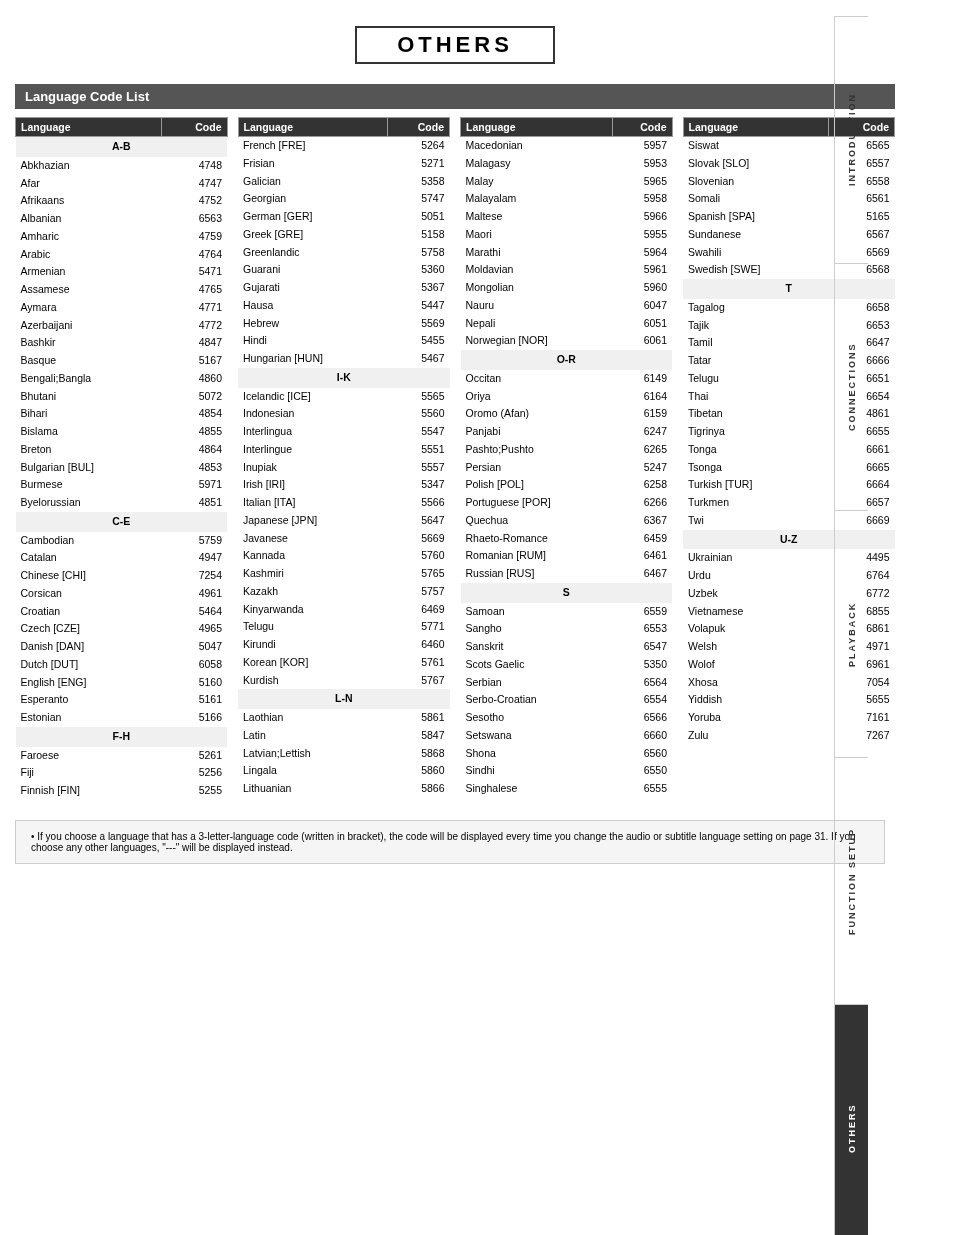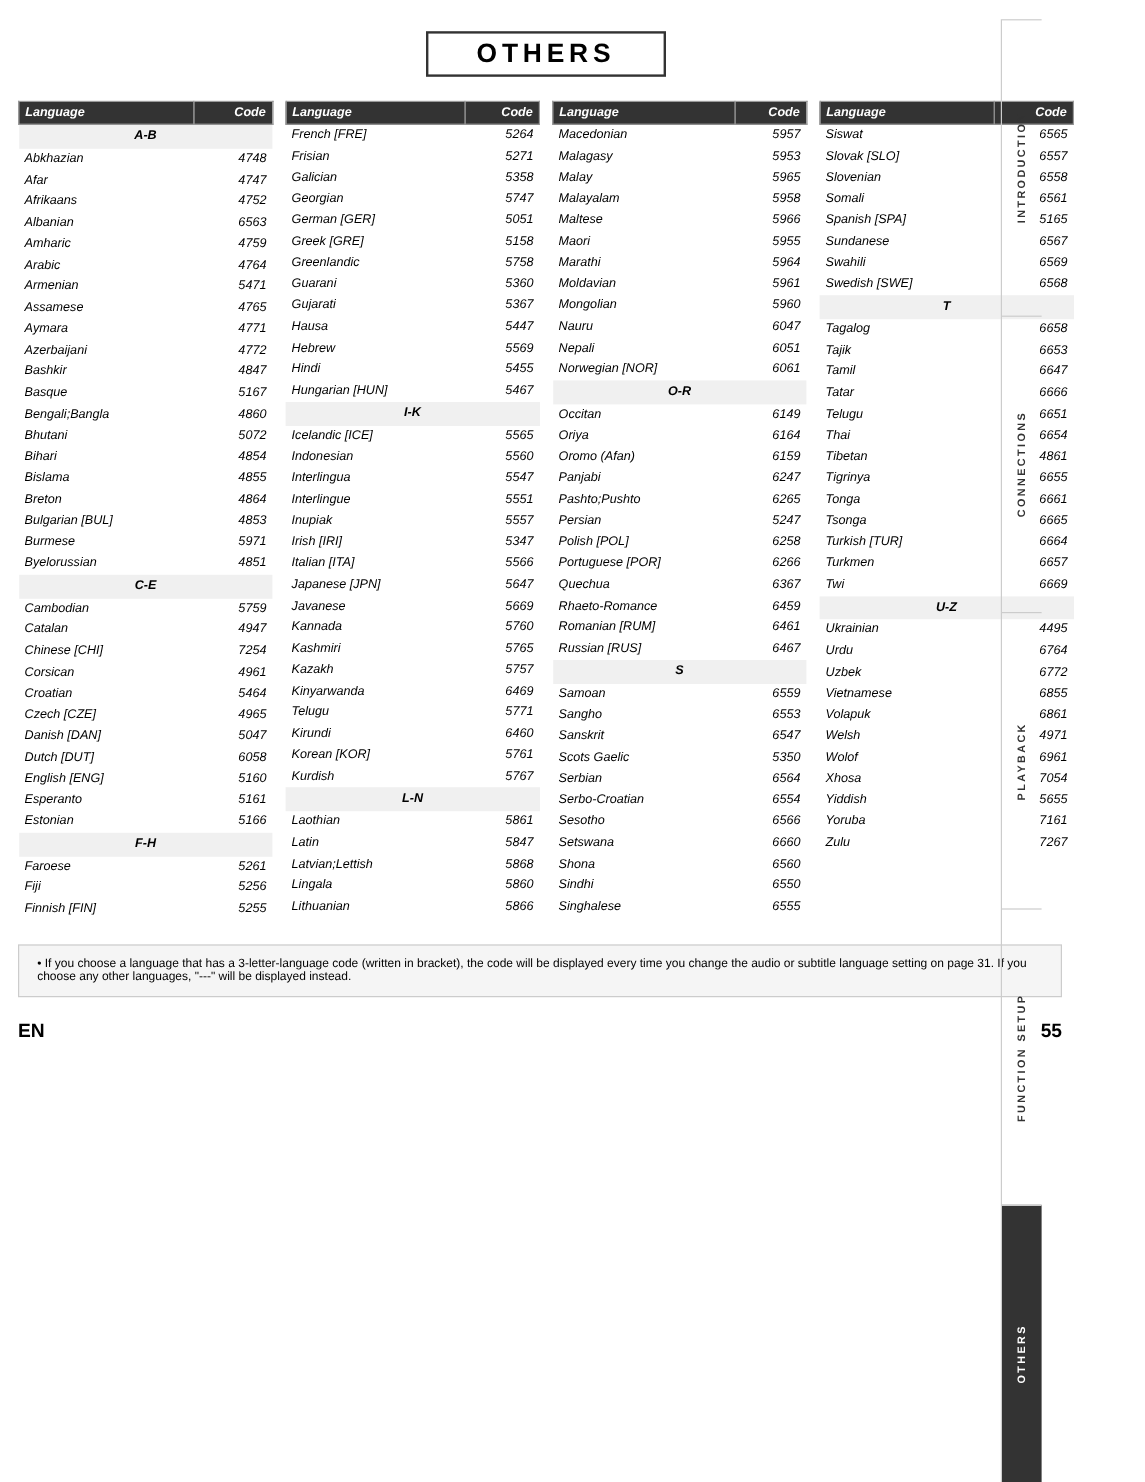--- a/index.html
+++ b/index.html
@@ -27,21 +27,20 @@
     }
 
     .columns-wrapper {
       display: flex;
       gap: 10px;
       align-items: flex-start;
     }
 
     .col {
       flex: 1;
-      font-style: italic;
     }
 
     table {
       width: 100%;
       border-collapse: collapse;
       font-size: 10.5px;
     }
 
     table thead tr th {
       background: #333;
@@ -146,20 +145,23 @@
 <body>
 
 <div style="position:relative; width:868px; min-height:1235px;margin-top:16px;">
   <div class="page-container" style="width:910px;">
     <div class="title-area">
       <div class="title-border">
         <span style="font-size:22px;font-weight:bold;letter-spacing:4px;">OTHERS</span>
       </div>
     </div>
 
+    <div class="section-header">
+      <span>Language Code List</span>
+    </div>
 
     <div class="columns-wrapper">
 
       <div class="col">
         <table>
           <thead>
             <tr>
               <th>Language</th>
               <th class="code-col">Code</th>
             </tr>
@@ -779,24 +781,20 @@
         </table>
       </div>
     </div>
 
     <div class="note-box" style="margin-right:10px;">
       <div>
         • <span>If you choose a language that has a 3-letter-language code (written in bracket), the code will be displayed every time you change the audio or subtitle language setting on page 31. If you choose any other languages, "---" will be displayed instead.</span>
       </div>
     </div>
 
-    <div class="footer-row" style="margin-right:10px;">
-      <span style="font-size:16px;font-weight:bold;">EN</span>
-      <span style="font-size:16px;font-weight:bold;">55</span>
-    </div>
   </div>
 
   <div class="sidebar">
     <div class="sidebar-section">INTRODUCTION</div>
     <div class="sidebar-section">CONNECTIONS</div>
     <div class="sidebar-section">PLAYBACK</div>
     <div class="sidebar-section">FUNCTION SETUP</div>
     <div class="sidebar-section active">OTHERS</div>
   </div>
 </div>

